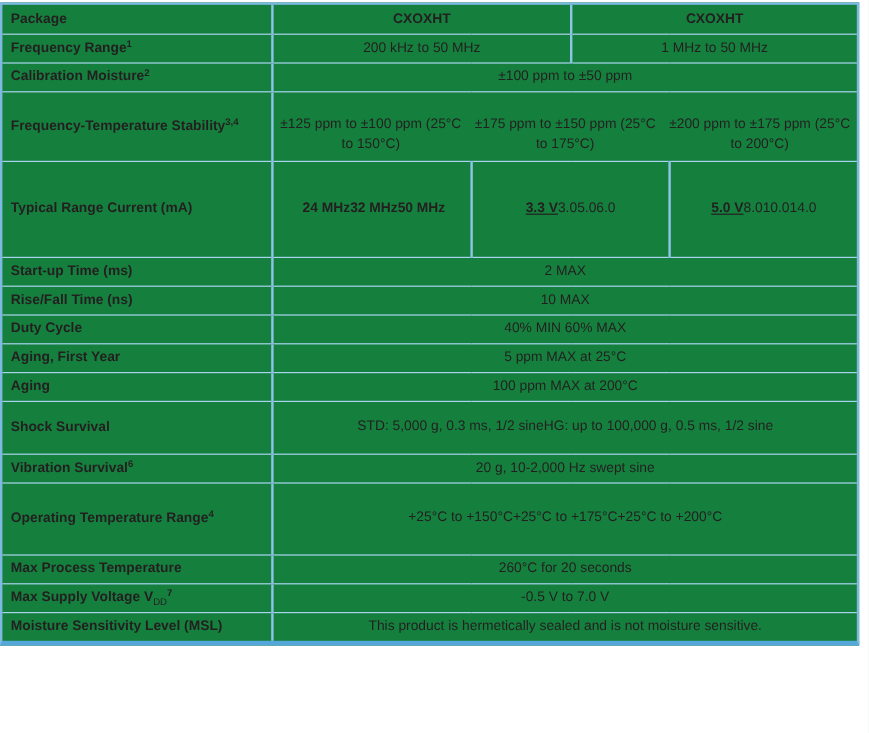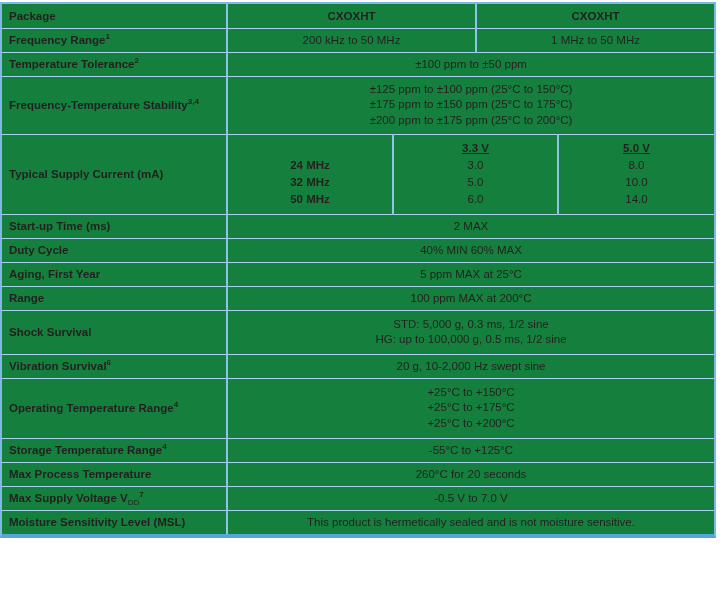--- a/index.html
+++ b/index.html
@@ -64,21 +64,21 @@
   }
   sub {
     font-size: 8px;
     font-weight: 400;
     vertical-align: baseline;
     position: relative;
     top: 3px;
   }
   .stack {
     display: flex;
-    flex-direction: column;
+    justify-content: center;
     align-items: center;
     height: 100%;
   }
   .stack > div { line-height: 15.5px; height: 15.5px; }
   .cur .stack > div { line-height: 17px; height: 17px; }
   .vhead {
     font-weight: 700;
     text-decoration: underline;
   }
   .spacer { visibility: hidden; }
@@ -104,37 +104,37 @@
   </tr>
 
   <tr class="h1">
     <td class="label"><span>Frequency Range</span><sup>1</sup></td>
     <td class="val" colspan="2">200 kHz to 50 MHz</td>
     <td class="val" colspan="2">1 MHz to 50 MHz</td>
   </tr>
 
 
   <tr class="h1">
-    <td class="label"><span>Temperature Tolerance</span><sup>2</sup></td>
+    <td class="label"><span>Calibration Moisture</span><sup>2</sup></td>
     <td class="val" colspan="4">±100 ppm to ±50 ppm</td>
   </tr>
 
   <tr class="h3l">
     <td class="label"><span>Frequency-Temperature Stability</span><sup>3,4</sup></td>
     <td class="val" colspan="4">
       <div class="stack">
         <div>±125 ppm to ±100 ppm (25°C to 150°C)</div>
         <div>±175 ppm to ±150 ppm (25°C to 175°C)</div>
         <div>±200 ppm to ±175 ppm (25°C to 200°C)</div>
       </div>
     </td>
   </tr>
 
   <tr class="hsc cur">
-    <td class="label"><span>Typical Supply Current (mA)</span></td>
+    <td class="label"><span>Typical Range Current (mA)</span></td>
     <td class="val">
       <div class="stack">
         <div class="spacer">&nbsp;</div>
         <div class="bold">24 MHz</div>
         <div class="bold">32 MHz</div>
         <div class="bold">50 MHz</div>
       </div>
     </td>
     <td class="val" colspan="2">
       <div class="stack">
@@ -153,33 +153,37 @@
       </div>
     </td>
   </tr>
 
 
   <tr class="h1">
     <td class="label"><span>Start-up Time (ms)</span></td>
     <td class="val" colspan="4">2 MAX</td>
   </tr>
 
+  <tr class="h1">
+    <td class="label"><span>Rise/Fall Time (ns)</span></td>
+    <td class="val" colspan="4">10 MAX</td>
+  </tr>
 
   <tr class="h1">
     <td class="label"><span>Duty Cycle</span></td>
     <td class="val" colspan="4">40% MIN 60% MAX</td>
   </tr>
 
   <tr class="h1">
     <td class="label"><span>Aging, First Year</span></td>
     <td class="val" colspan="4">5 ppm MAX at 25°C</td>
   </tr>
 
   <tr class="h1">
-    <td class="label"><span>Range</span></td>
+    <td class="label"><span>Aging</span></td>
     <td class="val" colspan="4">100 ppm MAX at 200°C</td>
   </tr>
 
   <tr class="h2l">
     <td class="label"><span>Shock Survival</span></td>
     <td class="val" colspan="4">
       <div class="stack">
         <div>STD: 5,000 g, 0.3 ms, 1/2 sine</div>
         <div>HG: up to 100,000 g, 0.5 ms, 1/2 sine</div>
       </div>
@@ -195,24 +199,20 @@
     <td class="label"><span>Operating Temperature Range</span><sup>4</sup></td>
     <td class="val" colspan="4">
       <div class="stack">
         <div>+25°C to +150°C</div>
         <div>+25°C to +175°C</div>
         <div>+25°C to +200°C</div>
       </div>
     </td>
   </tr>
 
-  <tr class="h1">
-    <td class="label"><span>Storage Temperature Range</span><sup>4</sup></td>
-    <td class="val" colspan="4">-55°C to +125°C</td>
-  </tr>
 
   <tr class="h1">
     <td class="label"><span>Max Process Temperature</span></td>
     <td class="val" colspan="4">260°C for 20 seconds</td>
   </tr>
 
   <tr class="h1">
     <td class="label"><span>Max Supply Voltage V</span><sub>DD</sub><sup>7</sup></td>
     <td class="val" colspan="4">-0.5 V to 7.0 V</td>
   </tr>

